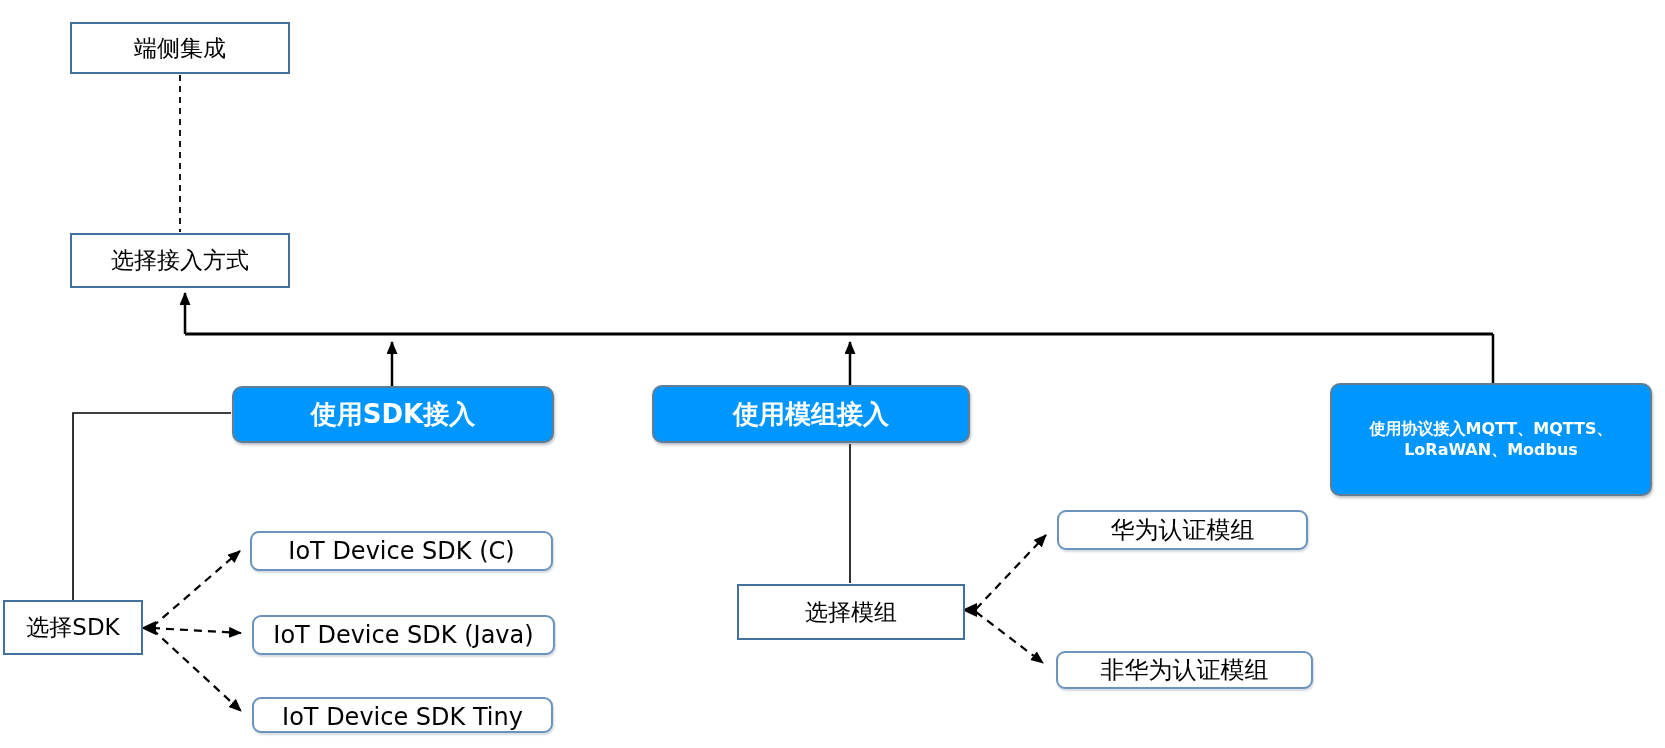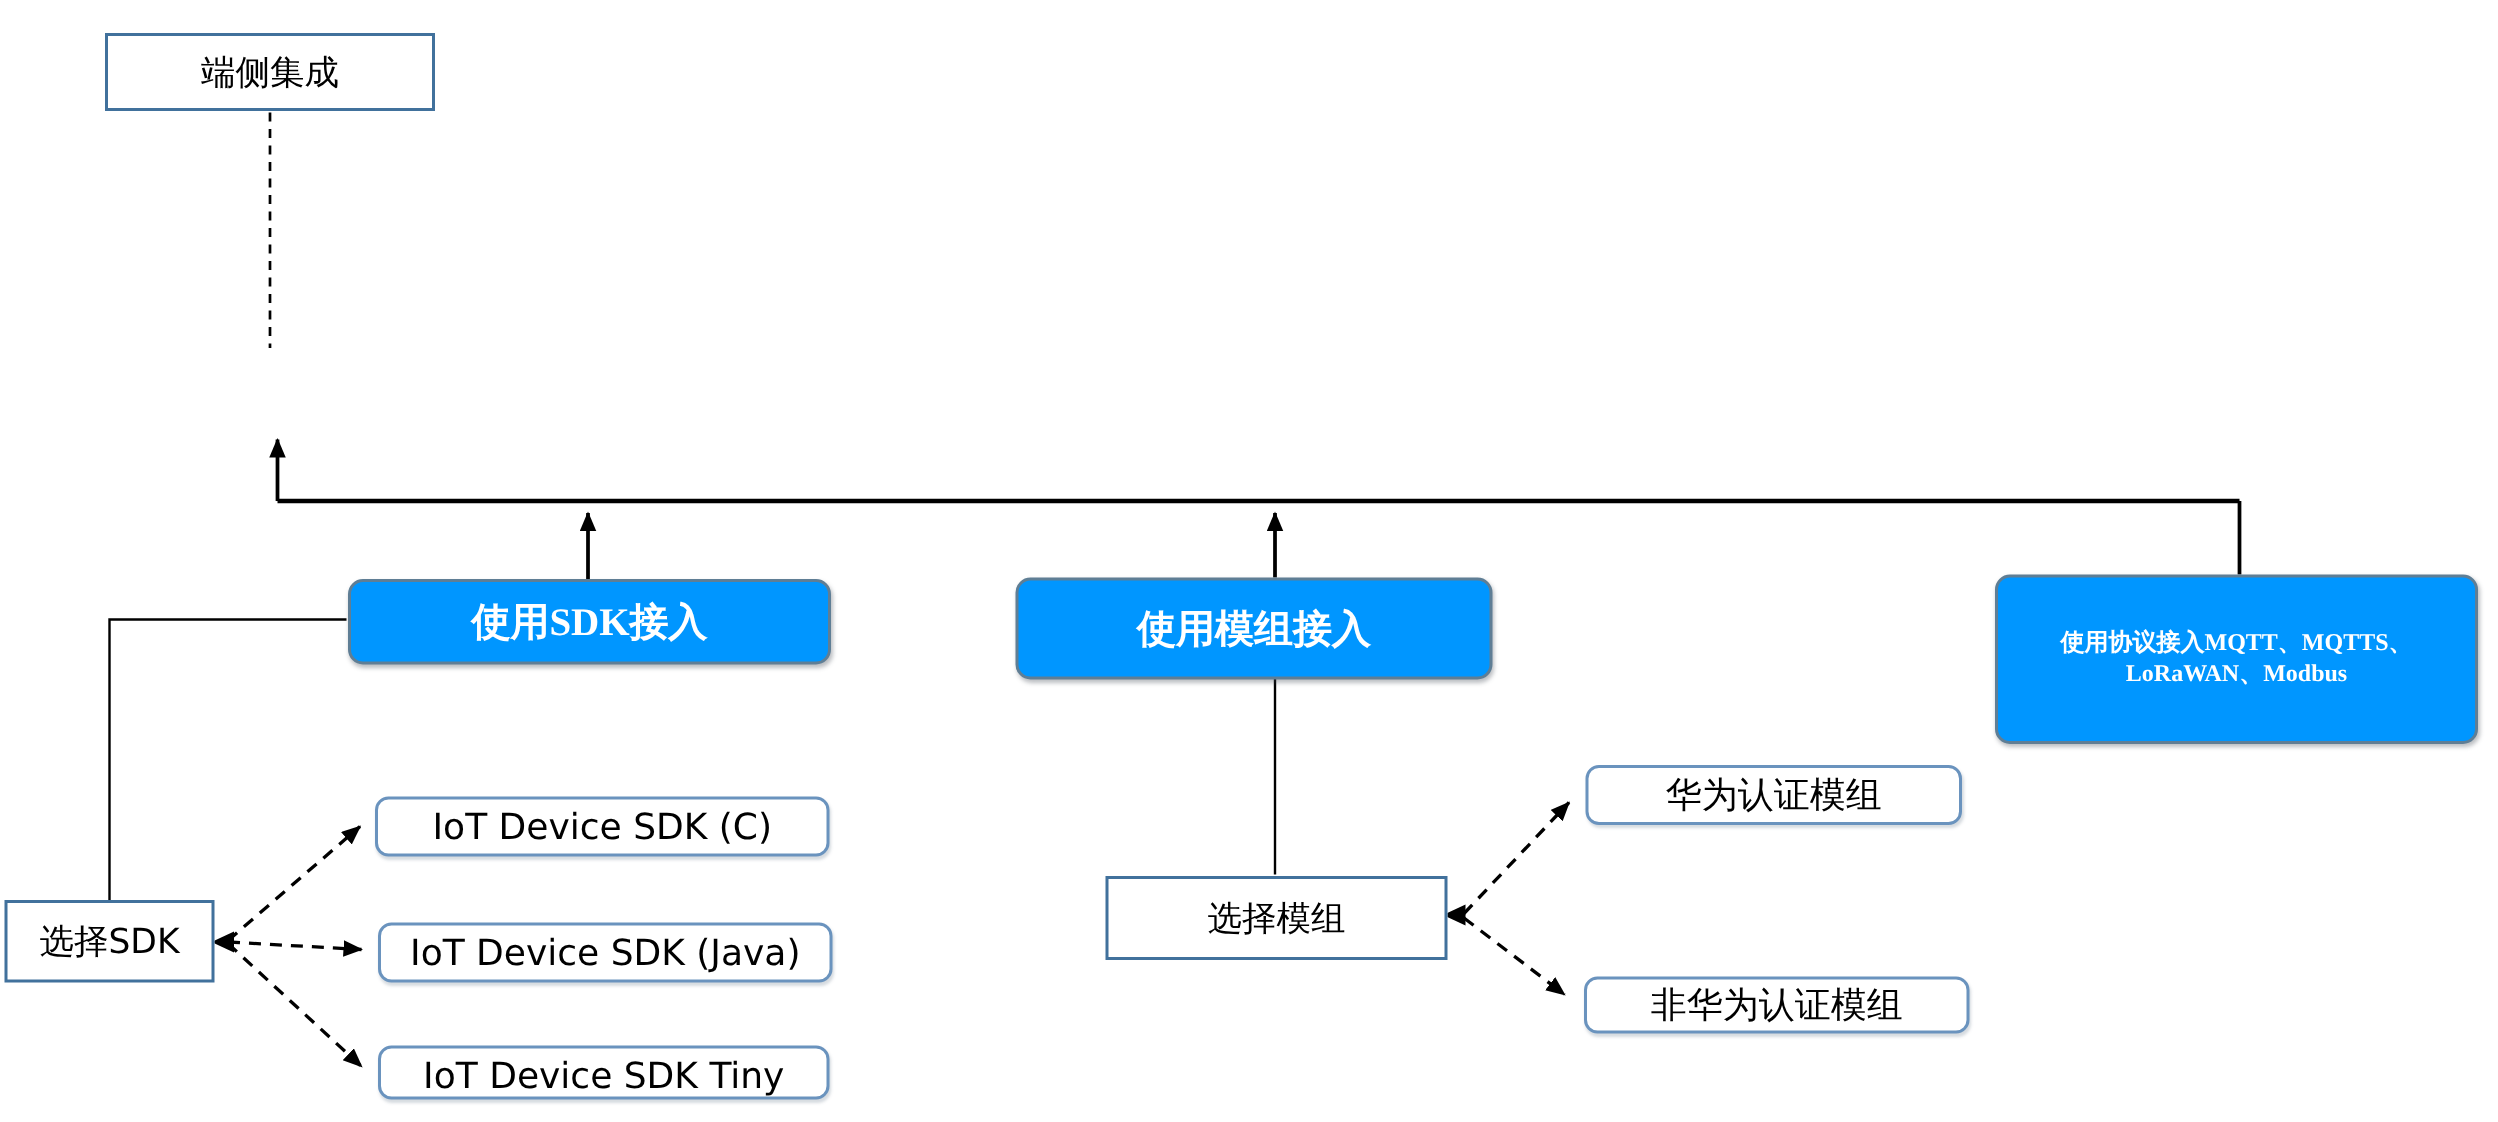--- a/index.html
+++ b/index.html
@@ -49,21 +49,20 @@
     box-shadow: 1px 2px 2px rgba(90,110,130,0.25);
   }
   .box-blue {
     background: var(--accent-blue);
     border: 2.5px solid var(--blue-box-border);
     border-radius: 10px;
     color: var(--text-light);
     font-size: 26px;
     font-weight: bold;
     box-shadow: 1px 2px 3px rgba(60,70,80,0.35);
-    font-family: Liberation Serif, serif;
   }
   .box-blue.multiline {
     font-size: 16px;
     line-height: 1.3;
     padding: 4px 10px;
   }
   .solid-thick { stroke: var(--line-black); stroke-width: 3; fill: none; }
   .solid-mid   { stroke: var(--line-black); stroke-width: 2.5; fill: none; }
   .solid-thin  { stroke: var(--line-black); stroke-width: 1.6; fill: none; }
   .dashed-thin { stroke: var(--line-black); stroke-width: 1.8; fill: none; stroke-dasharray: 6 5; }
@@ -105,26 +104,29 @@
 
     <polygon points="962,610 977,603 977,617" class="arrow-fill"></polygon>
     <line x1="976" y1="609" x2="1046" y2="535" class="dashed-fan" marker-end="url(#arw)"></line>
     <line x1="976" y1="612" x2="1043" y2="663" class="dashed-fan" marker-end="url(#arw)"></line>
   </svg>
 
   <div class="node box-square" style="left:70px; top:22px; width:220px; height:52px;text-align:center;">
     <span>端侧集成</span>
   </div>
 
+  <div class="node box-square" style="left:70px; top:233px; width:220px; height:55px;">
+    <span>选择接入方式</span>
+  </div>
 
   <div class="node box-blue" style="left:232px; top:386px; width:322px; height:57px;">
     <span>使用SDK接入</span>
   </div>
 
-  <div class="node box-blue" style="left:677px; top:385px; width:318px; height:68px;">
+  <div class="node box-blue" style="left:652px; top:385px; width:318px; height:58px;">
     <span>使用模组接入</span>
   </div>
 
   <div class="node box-blue multiline" style="left:1330px; top:383px; width:322px; height:113px;">
     <span>使用协议接入MQTT、MQTTS、LoRaWAN、Modbus</span>
   </div>
 
   <div class="node box-rounded" style="left:250px; top:531px; width:303px; height:40px;">
     <span>IoT Device SDK (C)</span>
   </div>

